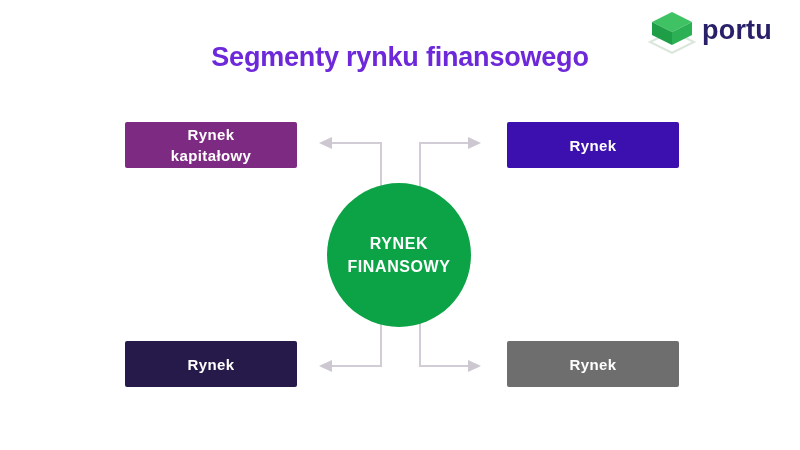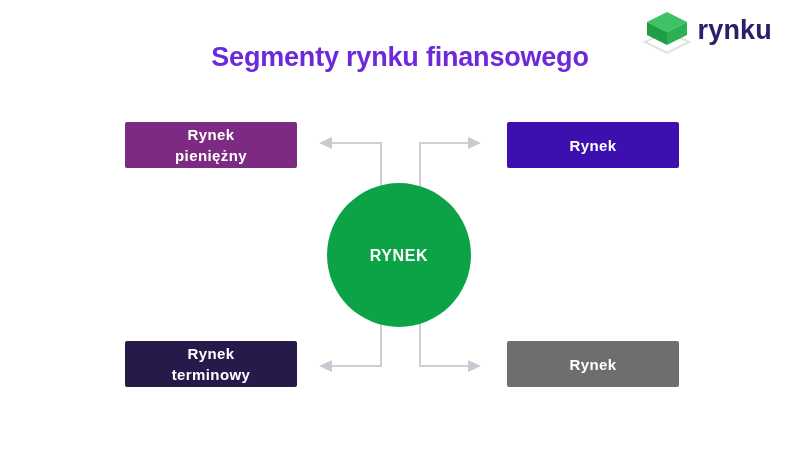--- a/index.html
+++ b/index.html
@@ -47,21 +47,21 @@
 
   <div class="logo">
     <span>
       <svg width="50" height="54" viewBox="0 0 50 54">
         <polygon points="25,23 47,34 25,45 3,34" fill="none" stroke="#d9e6da" stroke-width="2"></polygon>
         <polygon points="25,4 45,14 25,24 5,14" fill="#3ec263"></polygon>
         <polygon points="5,14 25,24 25,37 5,27" fill="#1d9e47"></polygon>
         <polygon points="45,14 25,24 25,37 45,27" fill="#2bb055"></polygon>
       </svg>
     </span>
-    <span class="logo-text">rynku</span>
+    <span class="logo-text">portu</span>
   </div>
 
   <svg class="connectors" width="800" height="450">
     <g>
       <path d="M 381 200 L 381 143 L 331 143"></path>
       <polygon points="332,137 319,143 332,149"></polygon>
     </g>
     <g>
       <path d="M 420 200 L 420 143 L 469 143"></path>
       <polygon points="468,137 481,143 468,149"></polygon>
@@ -71,33 +71,33 @@
       <polygon points="332,360 319,366 332,372"></polygon>
     </g>
     <g>
       <path d="M 420 310 L 420 366 L 469 366"></path>
       <polygon points="468,360 481,366 468,372"></polygon>
     </g>
   </svg>
 
   <div class="center-node" style="background: rgb(11, 163, 69);">
     <span>RYNEK</span>
+    <span>FINANSOWY</span>
   </div>
 
   <div class="node node-tl" style="background: rgb(125, 42, 130);">
     <span>Rynek</span>
-    <span>pieniężny</span>
+    <span>kapitałowy</span>
   </div>
 
   <div class="node node-tr" style="background: rgb(59, 16, 174);">
     <span>Rynek</span>
   </div>
 
   <div class="node node-bl" style="background: rgb(38, 26, 74);">
     <span>Rynek</span>
-    <span>terminowy</span>
   </div>
 
   <div class="node node-br" style="background: rgb(110, 110, 110);">
     <span>Rynek</span>
   </div>
 
 </div>
 
 </body></html>

